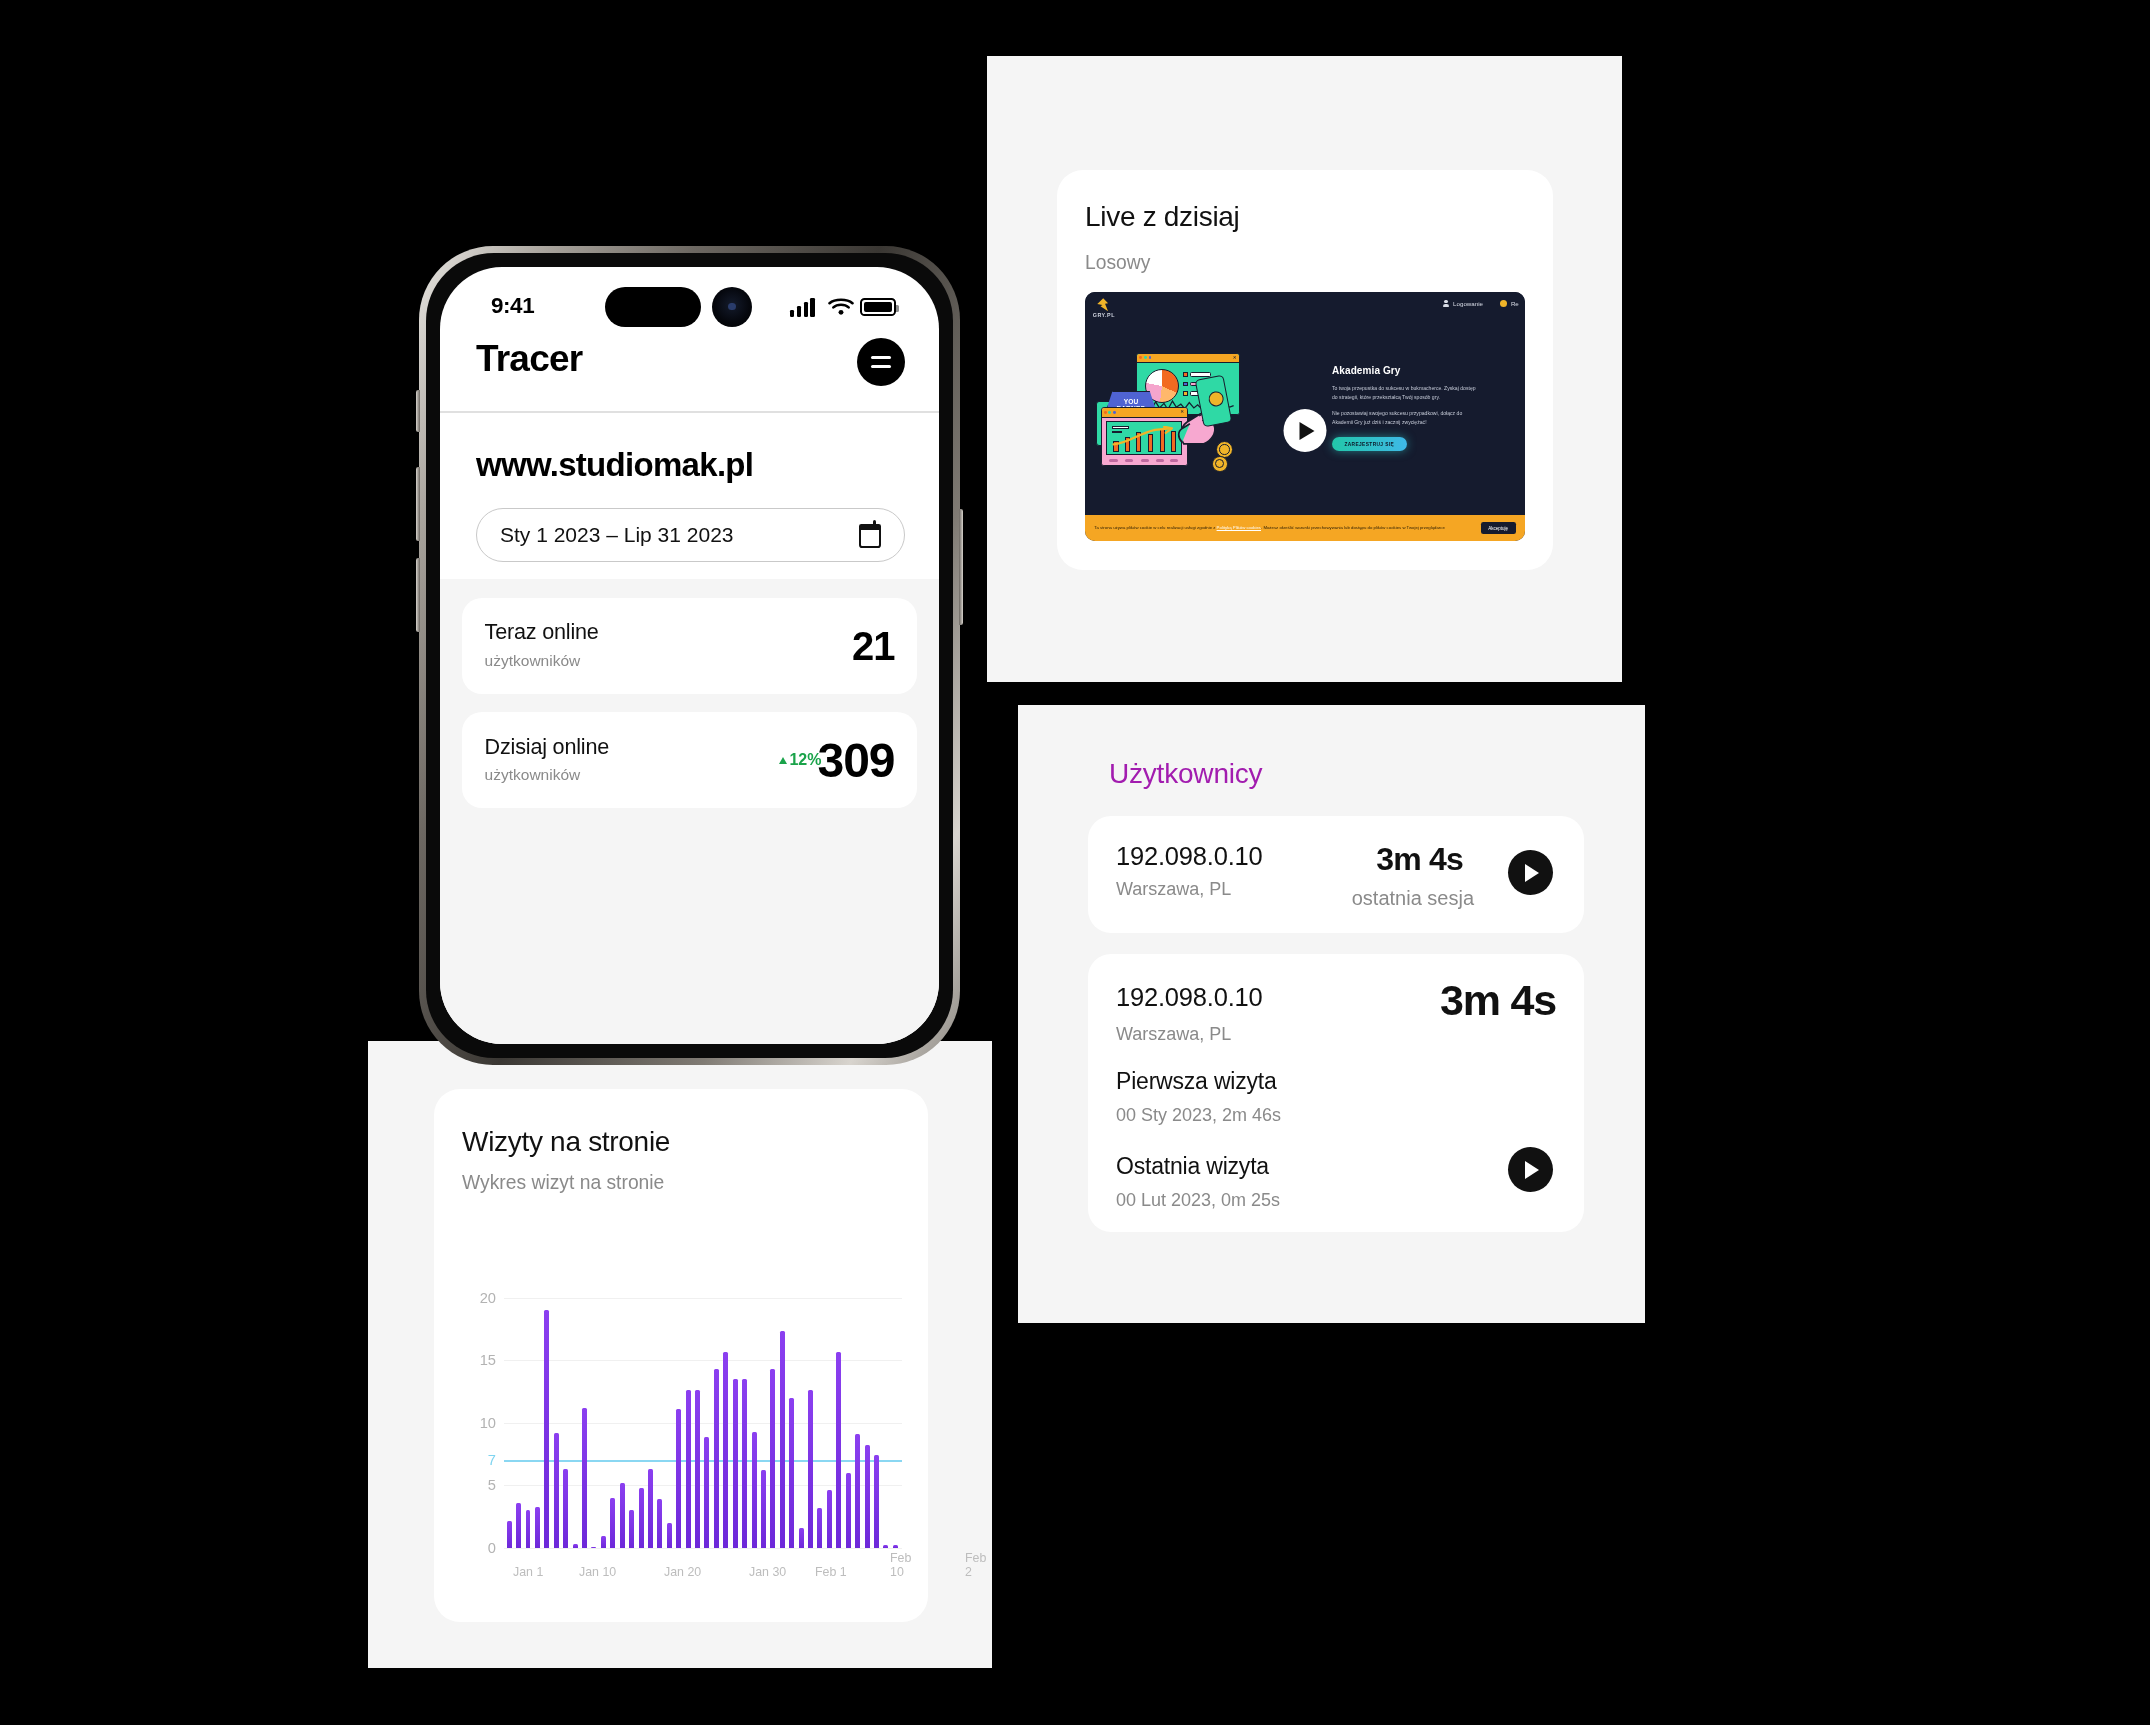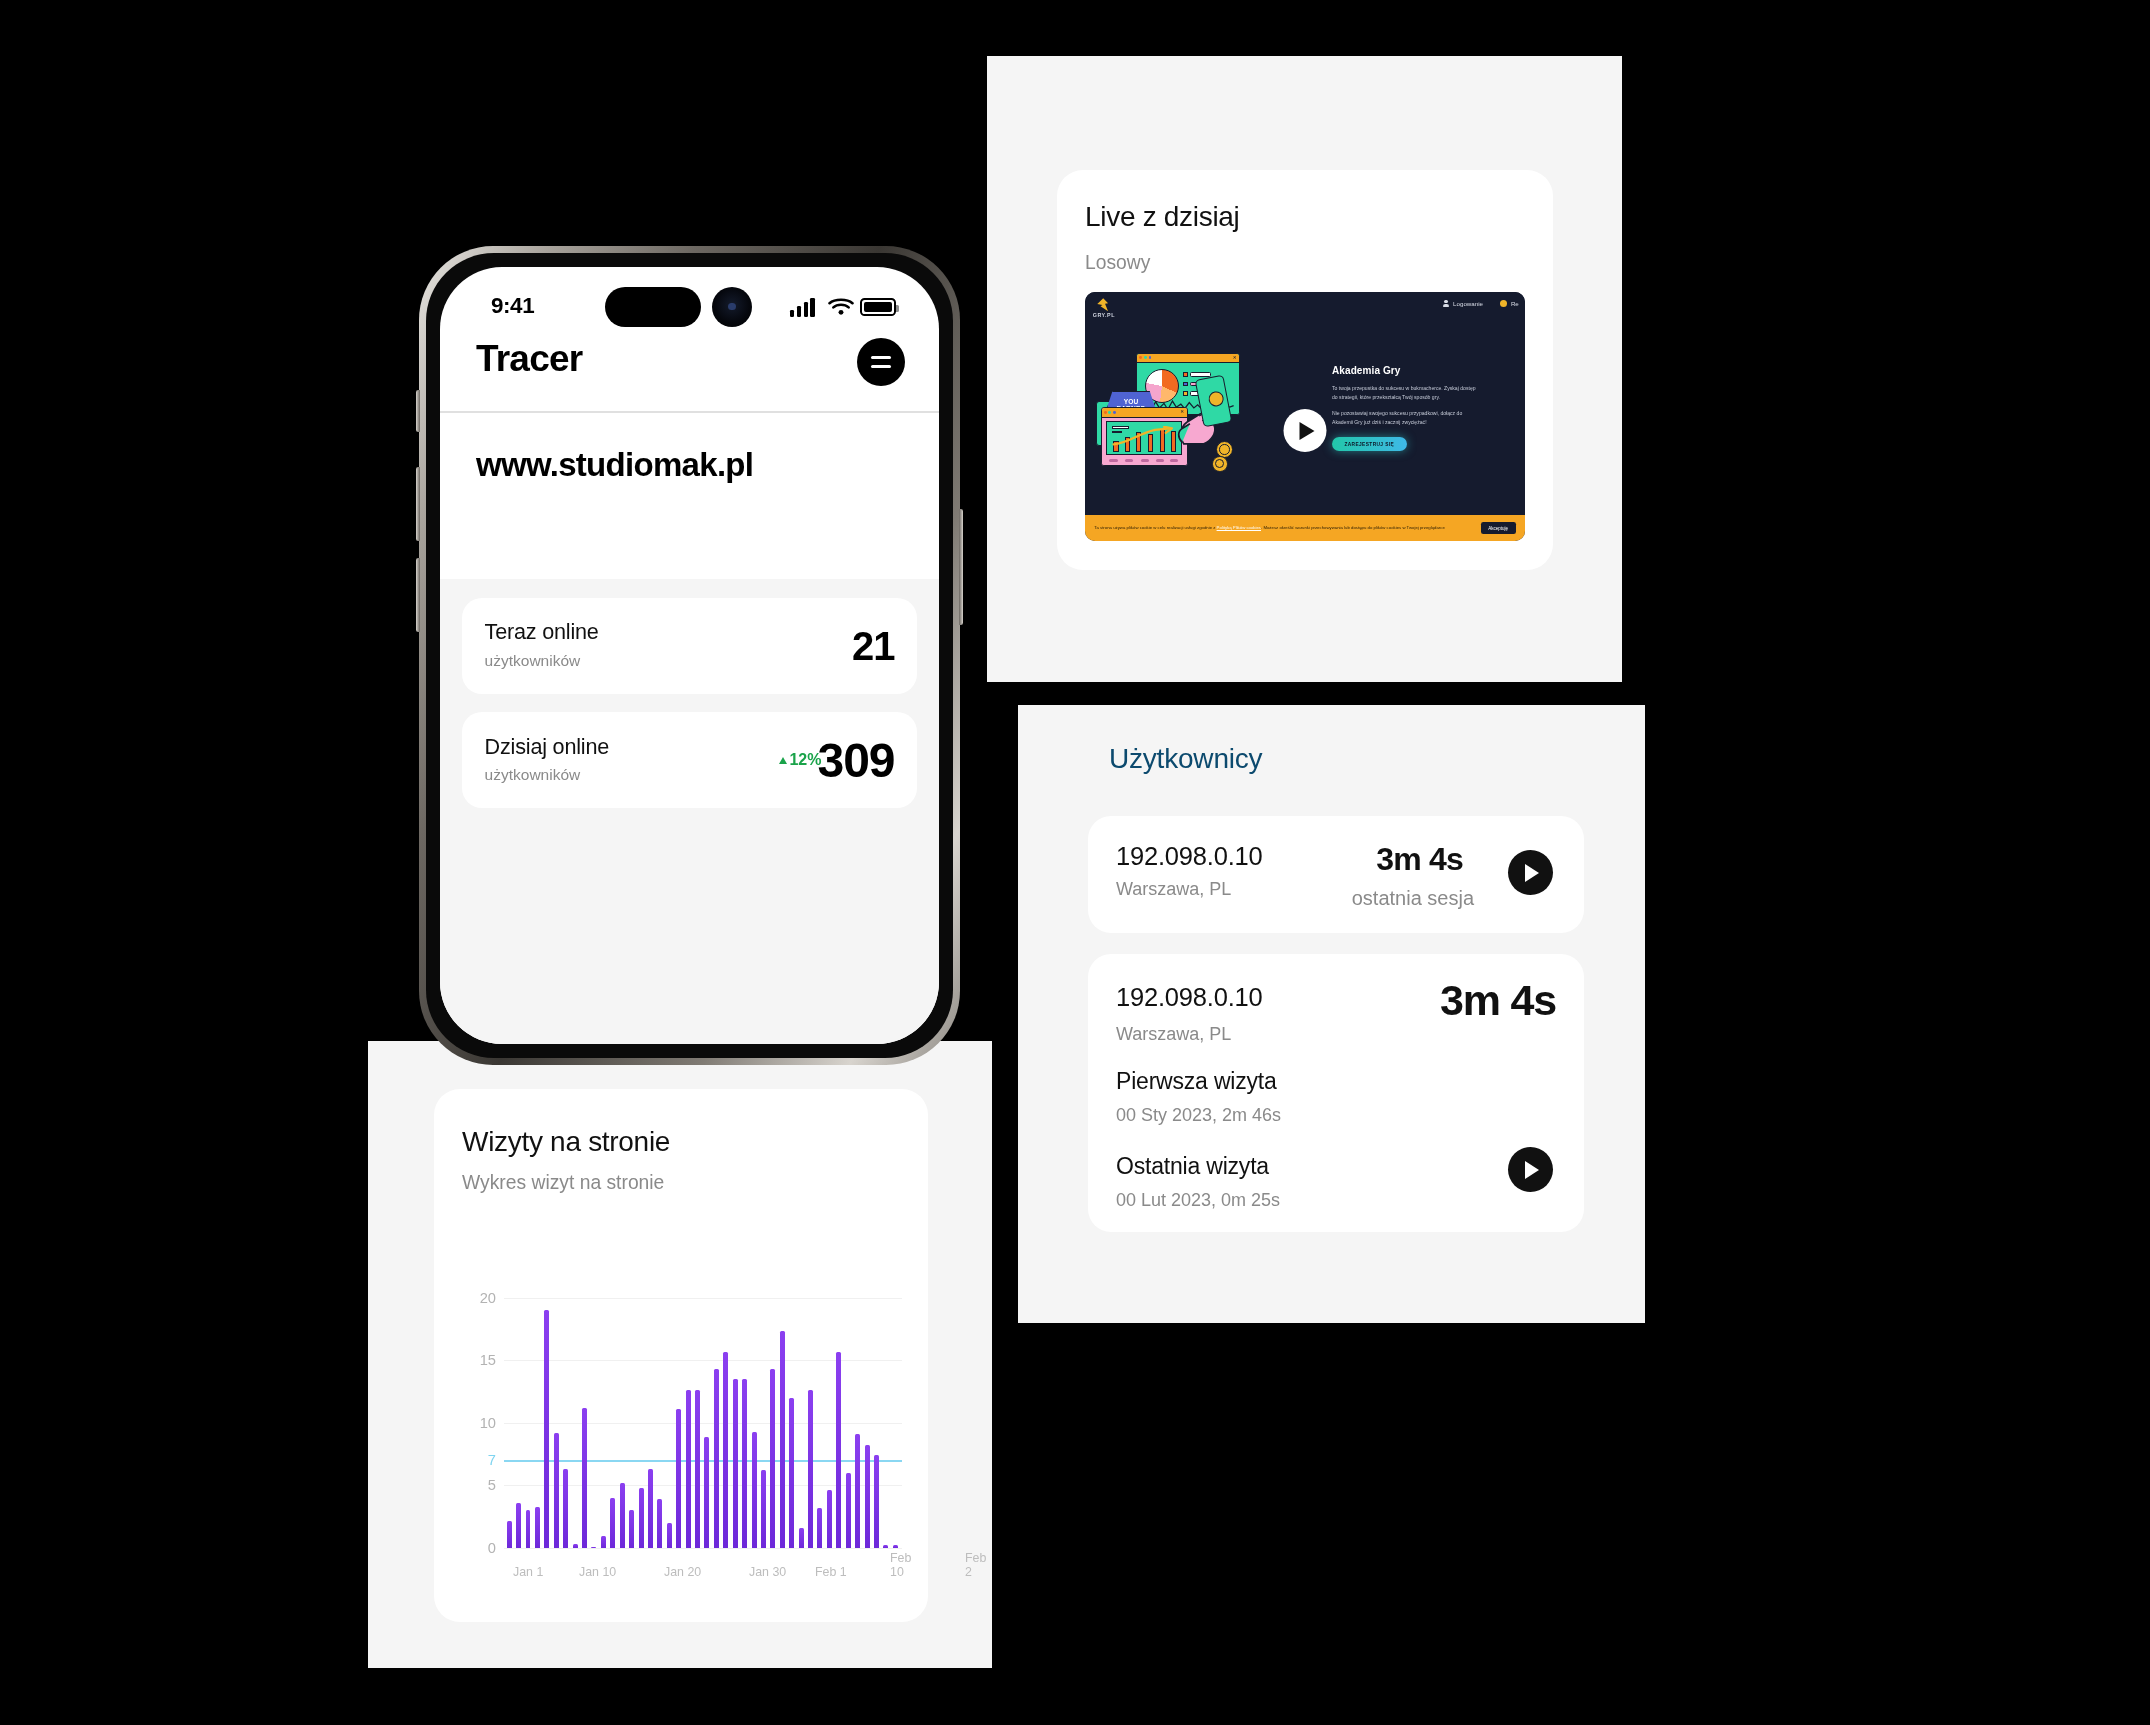--- a/index.html
+++ b/index.html
@@ -95,21 +95,21 @@
       font-weight: bold; letter-spacing: 0.4px; box-shadow: 0 0 9.3px rgba(50,200,200,.55); }
 
   #sp-cookie { position: absolute; left: 0; right: 0; bottom: 0; height: 26px; background: #f5a623;
       display: flex; align-items: center; padding: 0 9.3px; }
   #sp-cookie-txt { font-size: 4.3px; color: #2a1d05; line-height: 1.4; flex: 1; }
   #sp-cookie-link { text-decoration: underline; color: #fff; }
   #sp-cookie-btn { background: #151b2e; color: #fff; font-size: 4.5px; padding: 3.9px 7.7px; border-radius: 2.3px; }
 
   
   #users-panel { left: 1018px; top: 705px; width: 627px; height: 618px; }
-  #users-title { position: absolute; left: 91px; top: 38px; font-size: 28px; color: #0c4a6e; letter-spacing: -0.2px; }
+  #users-title { position: absolute; left: 91px; top: 53px; font-size: 28px; color: #a21caf; letter-spacing: -0.2px; }
   .user-card { position: absolute; left: 70px; width: 496px; background: #fff; border-radius: 23px; }
   #user-card-1 { top: 111px; height: 117px; }
   #user-card-2 { top: 249px; height: 278px; }
   .u-ip   { position: absolute; left: 28px; font-size: 25.5px; color: #111; letter-spacing: -0.2px; }
   .u-loc  { position: absolute; left: 28px; font-size: 18px; color: #8a8a8a; }
   .u-dur  { position: absolute; font-size: 32px; font-weight: bold; color: #111; letter-spacing: -0.8px; }
   .u-dur-big { position: absolute; font-size: 43px; font-weight: bold; color: #111; letter-spacing: -1.2px; }
   .u-durlbl { position: absolute; font-size: 20px; color: #8a8a8a; }
   .u-play { position: absolute; width: 45px; height: 45px; border-radius: 50%; background: #111;
       display: flex; align-items: center; justify-content: center; }
@@ -467,20 +467,24 @@
 
         <div id="app-title">Tracer</div>
         <div id="menu-btn">
             <i></i>
             <i></i>
           </div>
         <div id="divider"></div>
 
         <div id="site-url">www.studiomak.pl</div>
 
+        <div id="daterange">
+          <span id="dr-text">Sty 1 2023 – Lip 31 2023</span>
+          <span id="cal-icon"></span>
+        </div>
 
         <div id="metrics">
 
           <div class="m-card">
             <div class="m-label">Teraz online</div>
             <div class="m-unit">użytkowników</div>
             <div class="m-val">21</div>
           </div>
 
           <div class="m-card">

